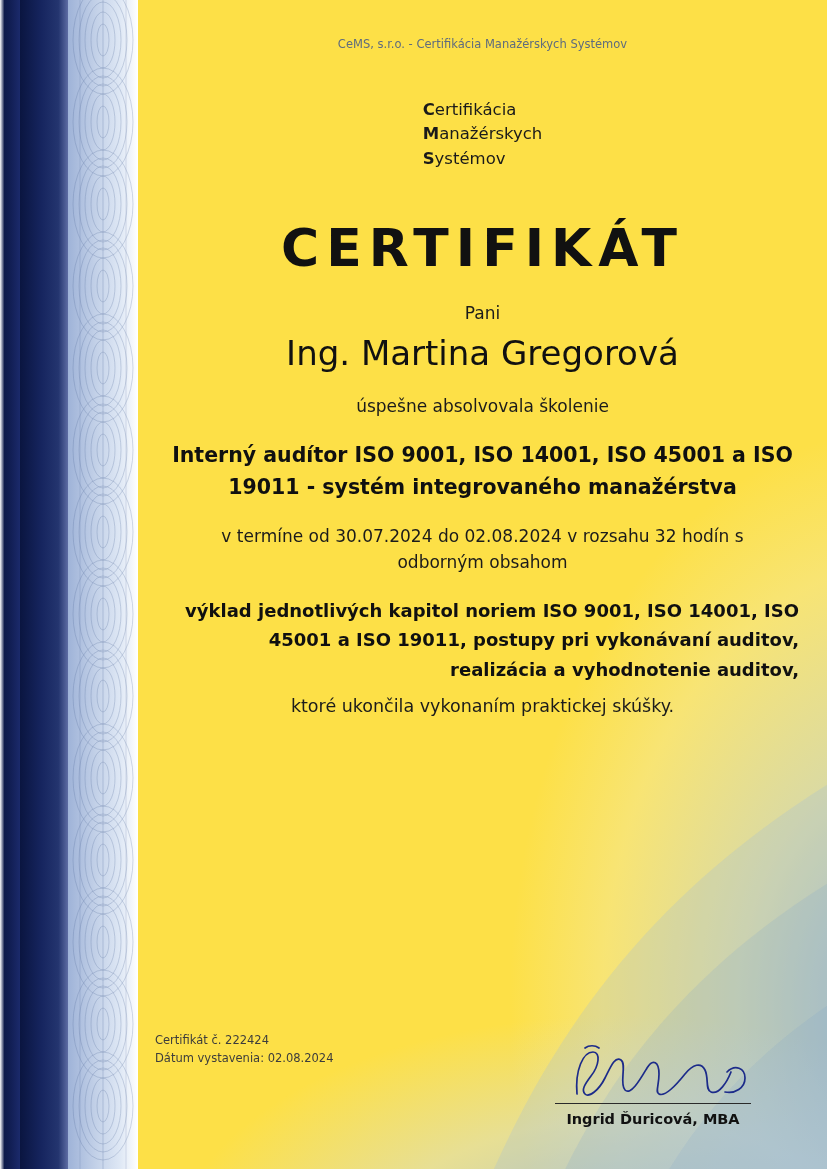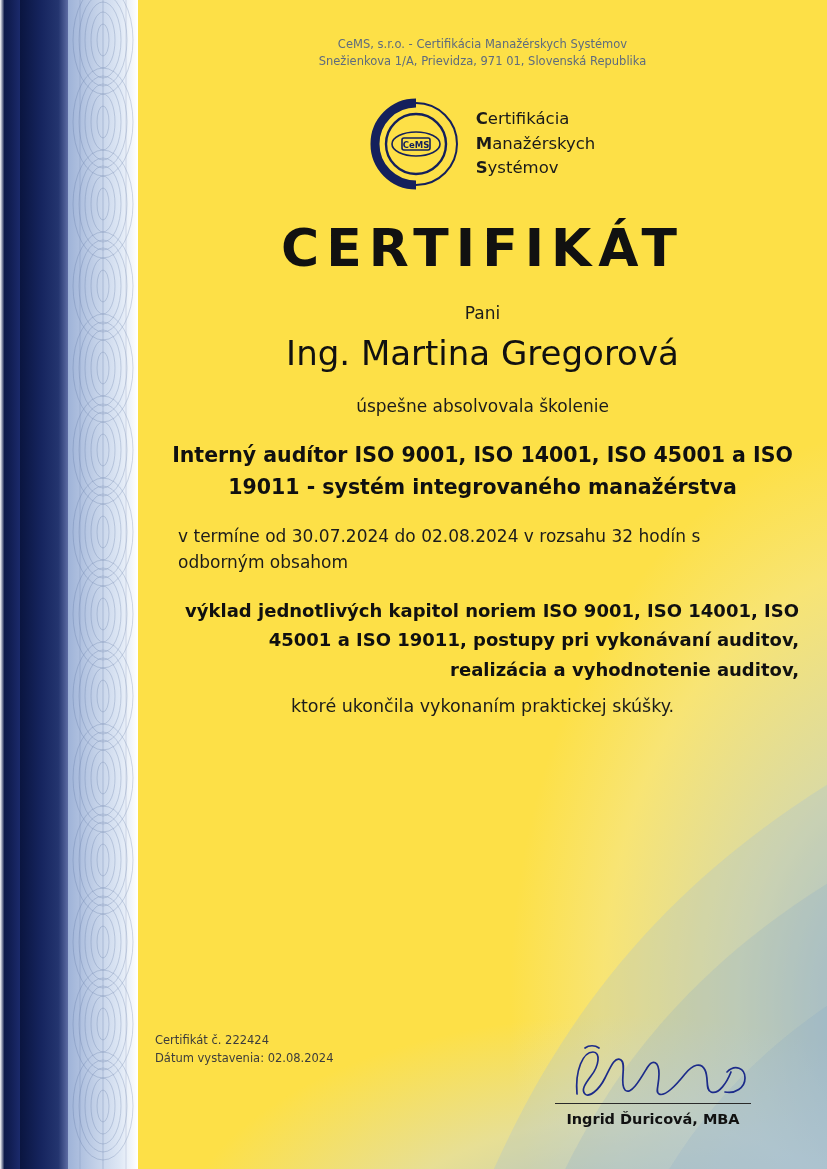--- a/index.html
+++ b/index.html
@@ -132,21 +132,21 @@
     top: 440px; left: 18px; width: 653px;
     text-align: center;
     font-size: 20.5px;
     font-weight: bold;
     line-height: 1.55;
     color: #101010;
   }
   .term-line {
     position: absolute;
     top: 523px; left: 40px; width: 609px;
-    text-align: left;
+    text-align: center;
     font-size: 17px;
     line-height: 1.55;
     color: #1b1b1b;
   }
   .scope-block {
     position: absolute;
     top: 596px; left: 28px; width: 633px;
     text-align: right;
     font-size: 18px;
     font-weight: bold;
@@ -322,34 +322,23 @@
         <line x1="12" y1="0" x2="12" y2="1169" stroke-width="0.35"></line>
         <line x1="58" y1="0" x2="58" y2="1169" stroke-width="0.35"></line>
       </g>
     </svg>
   </div>
 
   <div class="content">
 
     <div class="org-header">
       <div>CeMS, s.r.o. - Certifikácia Manažérskych Systémov</div>
-      <div>Snežienkova 1/A, Prievidza, 971 01, Slovenská Republika</div>
     </div>
 
     <div class="logo-wrap">
-      <div class="logo-mark">
-        <svg width="92" height="92" viewBox="0 0 92 92">
-          <path d="M46,5 a41,41 0 1,0 0,82" fill="none" stroke="#14205c" stroke-width="9"></path>
-          <path d="M46,87 a41,41 0 0,0 0,-82" fill="none" stroke="#14205c" stroke-width="2"></path>
-          <circle cx="46" cy="46" r="30" fill="none" stroke="#14205c" stroke-width="2.4"></circle>
-          <ellipse cx="46" cy="46" rx="24" ry="12" fill="none" stroke="#14205c" stroke-width="1.6"></ellipse>
-          <rect x="32" y="40" width="28" height="12" rx="2" fill="none" stroke="#14205c" stroke-width="1.6"></rect>
-          <text x="46" y="49.5" font-family="DejaVu Sans, sans-serif" font-size="8.5" font-weight="bold" fill="#14205c" text-anchor="middle">CeMS</text>
-        </svg>
-      </div>
       <div class="logo-text">
         <div>
           <span class="cap">C</span><span>ertifikácia</span>
         </div>
         <div>
           <span class="cap">M</span><span>anažérskych</span>
         </div>
         <div>
           <span class="cap">S</span><span>ystémov</span>
         </div>

